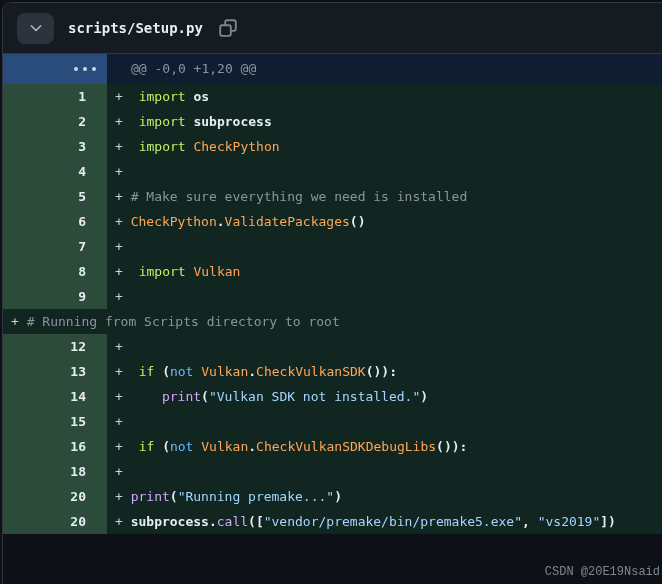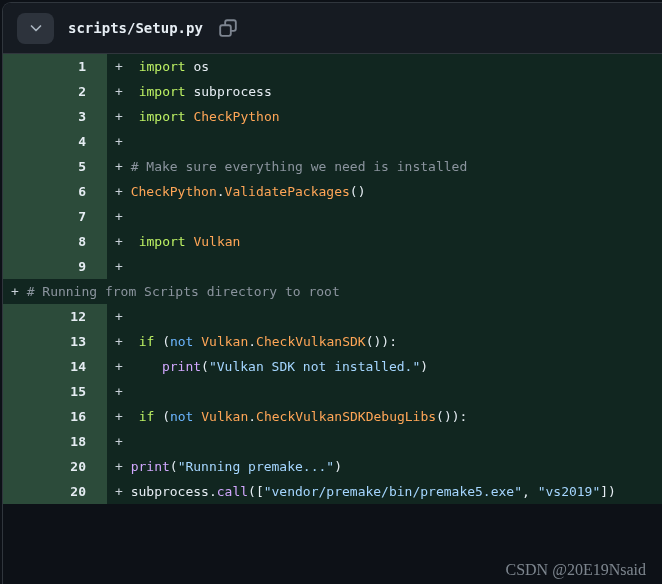--- a/index.html
+++ b/index.html
@@ -54,26 +54,26 @@
     flex:1; background:#112620; font-size:13px; line-height:25px;
     padding-left:8px; white-space:pre; color:#e6edf3; overflow:hidden;
   }
   .marker{ color:#c9d1d9; }
   .tk-k{ color:#bef264;margin-left:8px; }   
   .tk-e{ color:#ffa657; }   
   .tk-f{ color:#d2a8ff; }   
   .tk-s{ color:#a5d6ff; }   
   .tk-n{ color:#6cb6ff; }   
   .tk-c{ color:#8b949e; }   
-  .tk-p{ color:#e6edf3; }   
+  .tk-p{ color:#e6edf3;font-weight:bold; }   
 
   
   .watermark{
-    position:absolute; right:16px; bottom:5px;
-    font-family:Liberation Serif, serif; font-size:16px;
+    position:absolute; right:2px; bottom:5px;
+    font-family:Liberation Mono, monospace; font-size:12px;
     color:rgba(178,189,199,0.68); pointer-events:none; white-space:nowrap;
   }
 </style>
 </head>
 <body>
 
 <div class="widget">
 
   <div class="file-header">
     <button class="chevron-btn">
@@ -87,20 +87,30 @@
     <button class="copy-btn">
       <span style="display:flex">
         <svg width="20" height="20" viewBox="0 0 16 16" fill="none">
           <rect x="5.75" y="1.75" width="8.5" height="8.5" rx="1.6" stroke="#7d8590" stroke-width="1.5"></rect>
           <rect x="1.75" y="5.75" width="8.5" height="8.5" rx="1.6" fill="#161b22" stroke="#7d8590" stroke-width="1.5"></rect>
         </svg>
       </span>
     </button>
   </div>
 
+  <div class="hunk-row">
+    <div class="hunk-gutter">
+      <span style="display:flex;gap:5px">
+        <span class="dot"></span>
+          <span class="dot"></span>
+          <span class="dot"></span>
+      </span>
+    </div>
+    <div class="hunk-text">@@ -0,0 +1,20 @@</div>
+  </div>
 
   <div id="diff-body">
   <div class="row">
     <div class="gutter">1</div>
     <div class="code"><span class="marker">+ </span><span><span class="tk-k">import</span><span class="tk-p"> os</span></span></div>
   </div>
 
   <div class="row">
     <div class="gutter">2</div>
     <div class="code"><span class="marker">+ </span><span><span class="tk-k">import</span><span class="tk-p"> subprocess</span></span></div>

